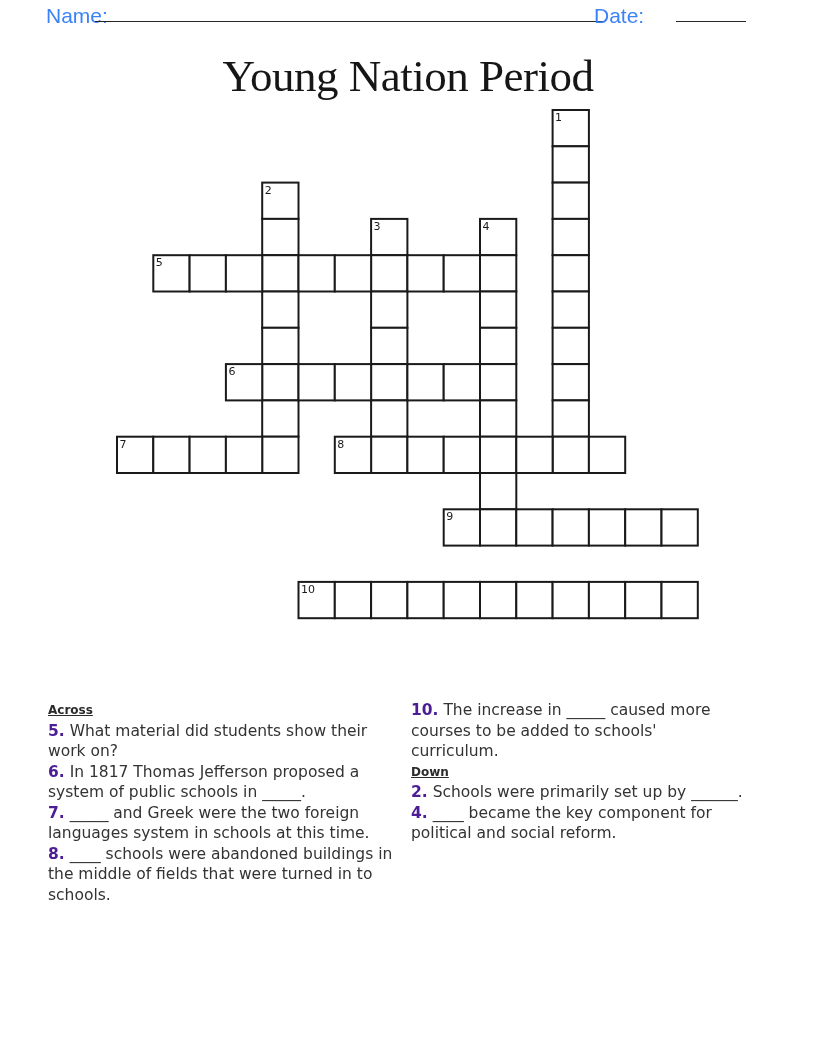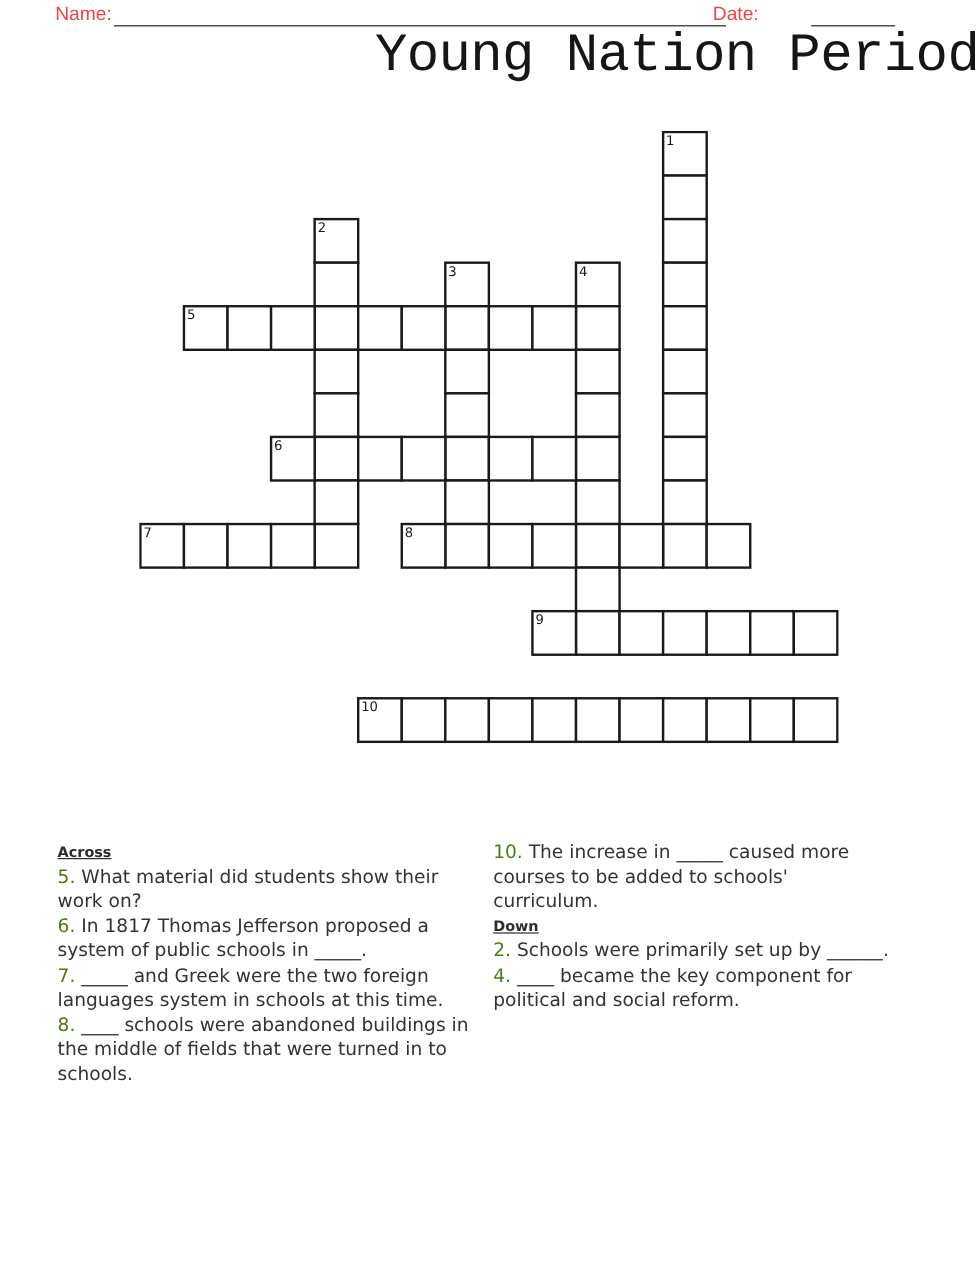--- a/index.html
+++ b/index.html
@@ -1,43 +1,43 @@
 <!DOCTYPE html>
 <html><head>
 <meta charset="utf-8">
 <style>
   html,body{margin:0;padding:0;background:#fff;}
   body{position:relative;width:816px;height:1056px;overflow:hidden;
        font-family:"Liberation Sans",sans-serif;color:#1c1c1c;}
 
   
-  .hlabel{position:absolute;top:4px;font-size:16px;color:#ef4444;white-space:nowrap;}
+  .hlabel{position:absolute;top:4px;font-size:21px;color:#3b82f6;white-space:nowrap;}
   #name-label{left:46px;}
   #date-label{left:594px;}
   .blank-line{position:absolute;top:20px;height:1px;border-bottom:1.6px solid #262626;}
   #name-line{left:95px;width:510px;}
   #date-line{left:676px;width:70px;}
 
   
-  .title{position:absolute;top:21px;left:0;width:816px;margin:0;
-         text-align:right;font-family:Liberation Mono, monospace;
+  .title{position:absolute;top:50px;left:0;width:816px;margin:0;
+         text-align:center;font-family:Liberation Serif, serif;
          font-weight:400;font-size:45px;letter-spacing:-0.5px;color:#161616;}
 
   
   #crossword-grid{position:absolute;left:116px;top:109px;}
   .cell{fill:#ffffff;stroke:#1a1a1a;stroke-width:2;}
   .cellnum{font-family:"DejaVu Sans",sans-serif;font-size:11px;fill:#1a1a1a;}
 
   
   .clue-col{position:absolute;font-family:"DejaVu Sans",sans-serif;
             font-size:15.5px;line-height:20.5px;color:#333;}
   #across-col{left:48px;top:700px;width:345px;}
   #down-col{left:411px;top:700px;width:334px;}
   .clue{margin:0;}
-  .cnum{font-weight:normal;color:#4d7c0f;}
+  .cnum{font-weight:bold;color:#4c1d95;}
   .clue-heading{margin:0;font-weight:bold;text-decoration:underline;
                 font-size:12px;color:#2b2b2b;}
 </style>
 </head>
 <body>
 
 <div>
 
   <span class="hlabel" id="name-label">Name:</span>
   <div class="blank-line" id="name-line"></div>

